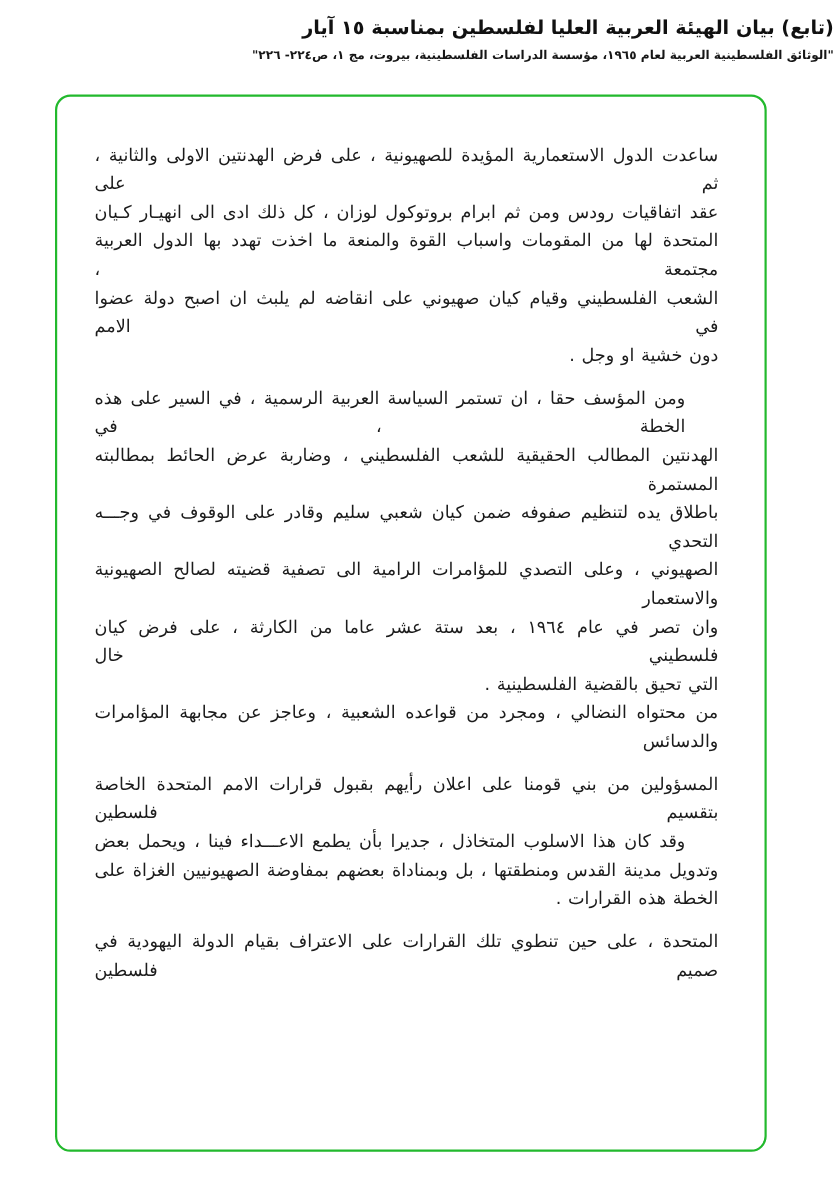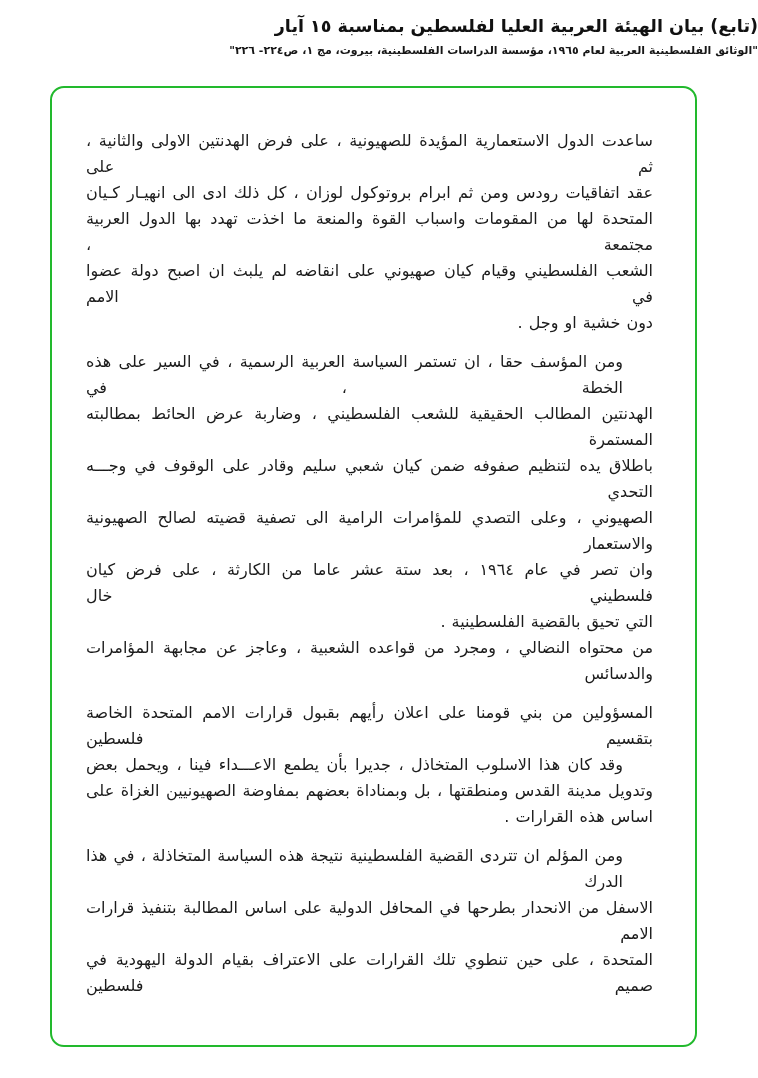--- a/index.html
+++ b/index.html
@@ -94,23 +94,21 @@
           <div class="text-line">باطلاق يده لتنظيم صفوفه ضمن كيان شعبي سليم وقادر على الوقوف في وجـــه التحدي</div>
           <div class="text-line">الصهيوني ، وعلى التصدي للمؤامرات الرامية الى تصفية قضيته لصالح الصهيونية والاستعمار</div>
           <div class="text-line">وان تصر في عام ١٩٦٤ ، بعد ستة عشر عاما من الكارثة ، على فرض كيان فلسطيني خال</div>
           <div class="text-line last">التي تحيق بالقضية الفلسطينية .</div>
           <div class="text-line">من محتواه النضالي ، ومجرد من قواعده الشعبية ، وعاجز عن مجابهة المؤامرات والدسائس</div>
         </div>
         <div class="paragraph">
           <div class="text-line">المسؤولين من بني قومنا على اعلان رأيهم بقبول قرارات الامم المتحدة الخاصة بتقسيم فلسطين</div>
           <div class="text-line indent">وقد كان هذا الاسلوب المتخاذل ، جديرا بأن يطمع الاعـــداء فينا ، ويحمل بعض</div>
           <div class="text-line">وتدويل مدينة القدس ومنطقتها ، بل وبمناداة بعضهم بمفاوضة الصهيونيين الغزاة على</div>
-          <div class="text-line last">اساس هذه القرارات .</div>
+          <div class="text-line last">الخطة هذه القرارات .</div>
         </div>
         <div class="paragraph">
-          <div class="text-line indent">ومن المؤلم ان تتردى القضية الفلسطينية نتيجة هذه السياسة المتخاذلة ، في هذا الدرك</div>
-          <div class="text-line">الاسفل من الانحدار بطرحها في المحافل الدولية على اساس المطالبة بتنفيذ قرارات الامم</div>
           <div class="text-line">المتحدة ، على حين تنطوي تلك القرارات على الاعتراف بقيام الدولة اليهودية في صميم فلسطين</div>
         </div>
       </div>
   </div>
 
 </div>
 
 </body></html>

